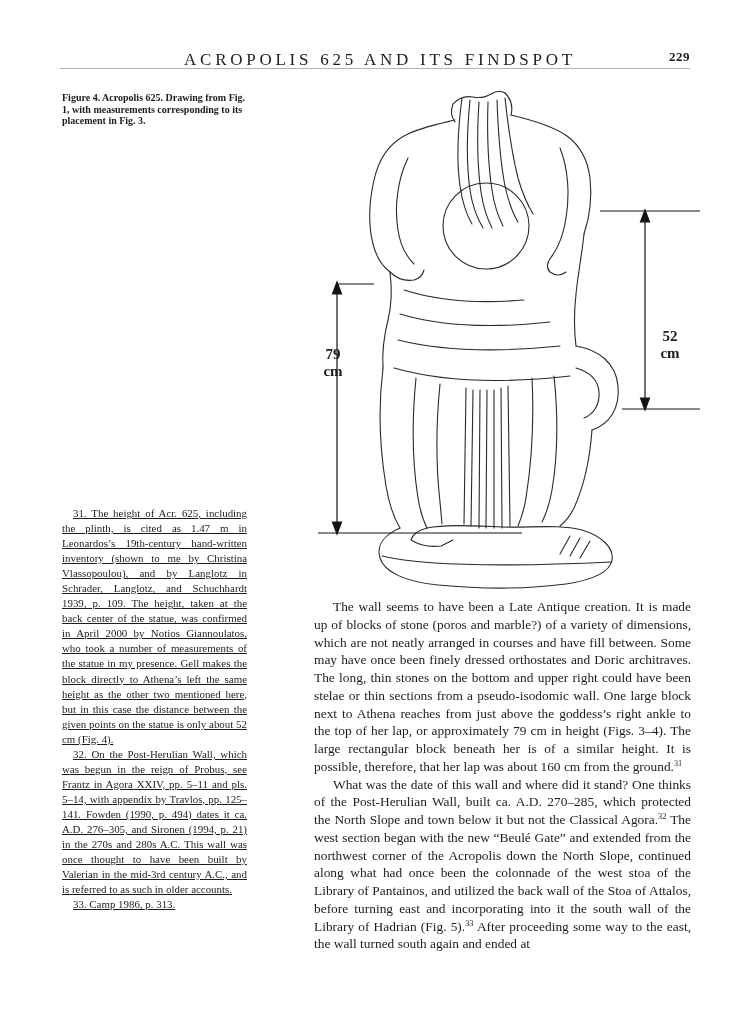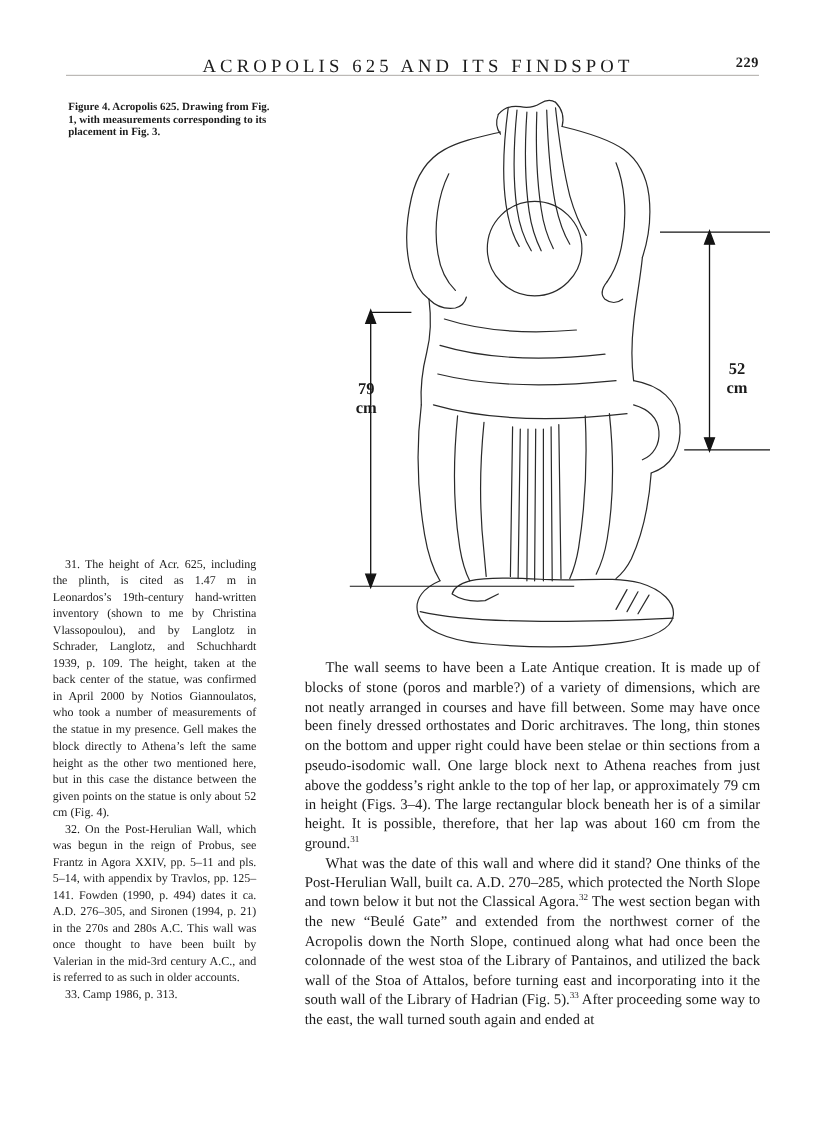--- a/index.html
+++ b/index.html
@@ -22,42 +22,43 @@
   }
   .head-rule {
     position: absolute; top: 68px; left: 60px; width: 630px;
     border-top: 1px solid #b5b2ae;
   }
   .fig-caption {
     position: absolute; top: 92px; left: 62px; width: 184px;
     font-weight: bold; font-size: 10px; line-height: 1.17;
   }
   .footnotes {
-    position: absolute; top: 506px; left: 48px; width: 185px;
+    position: absolute; top: 506px; left: 62px; width: 185px;
     font-size: 10.9px; line-height: 1.38;
     text-align: justify;
+    text-decoration: underline;
   }
   .footnote { text-indent: 11px; }
   .figure-area {
     position: absolute; top: 78px; left: 270px; width: 430px; height: 522px;
   }
   .figure-area svg { position: absolute; inset: 0; }
   .meas-label {
     position: absolute;
     font-weight: bold; font-size: 15px; line-height: 1.15;
     text-align: center; white-space: pre-line;
   }
   .meas-79 { left: 39px; top: 268px; width: 48px; }
   .meas-52 { left: 377px; top: 250px; width: 46px; }
   .body-text {
     position: absolute; top: 598px; left: 277px; width: 414px;
     font-size: 13.4px; line-height: 1.325;
     text-align: justify;
   }
-  .para { text-indent: 19px; }
+  .para { text-indent: 19px; margin-left: 37px; }
   sup { font-size: 0.62em; vertical-align: super; line-height: 0; }
 </style>
 </head>
 <body>
 
 <div class="runhead">ACROPOLIS 625 AND ITS FINDSPOT</div>
 <div class="pagenum">229</div>
 <div class="head-rule"></div>
 
 <div class="fig-caption">Figure 4. Acropolis 625. Drawing from Fig. 1, with measurements corresponding to its placement in Fig. 3.</div>

